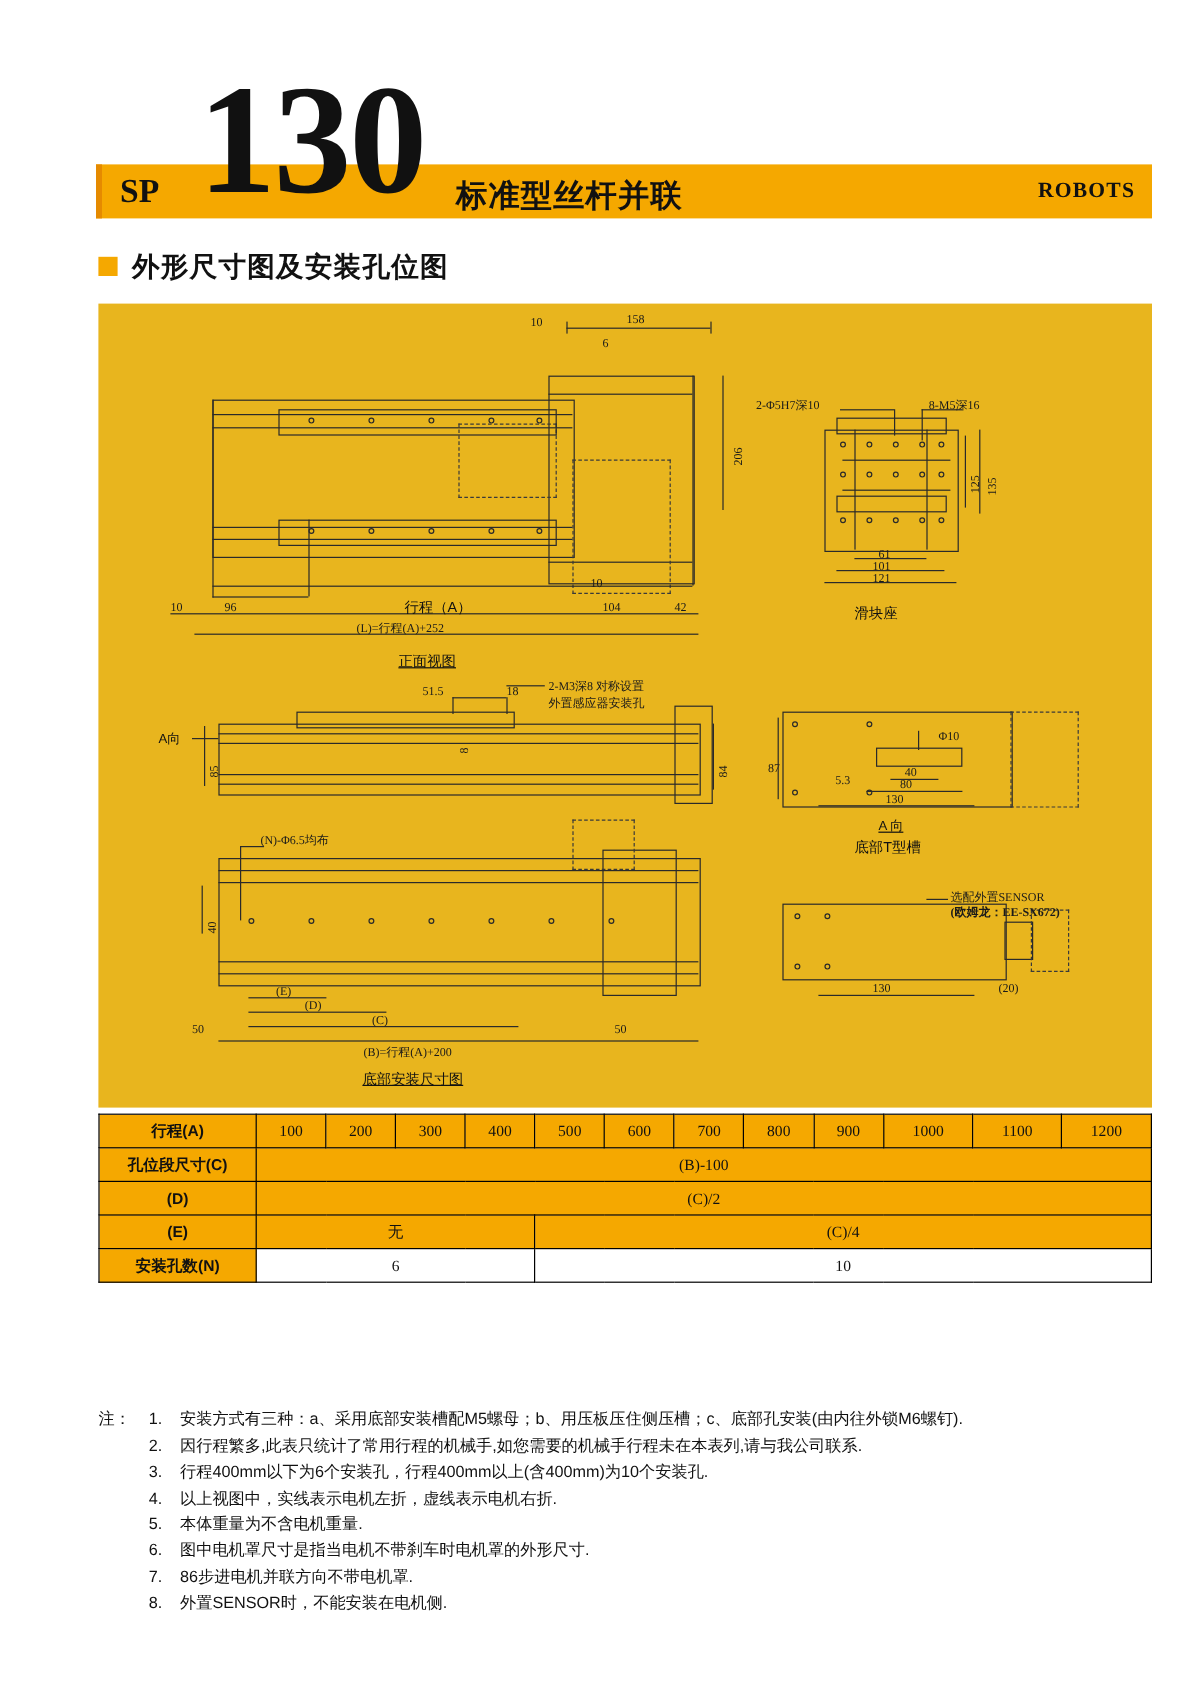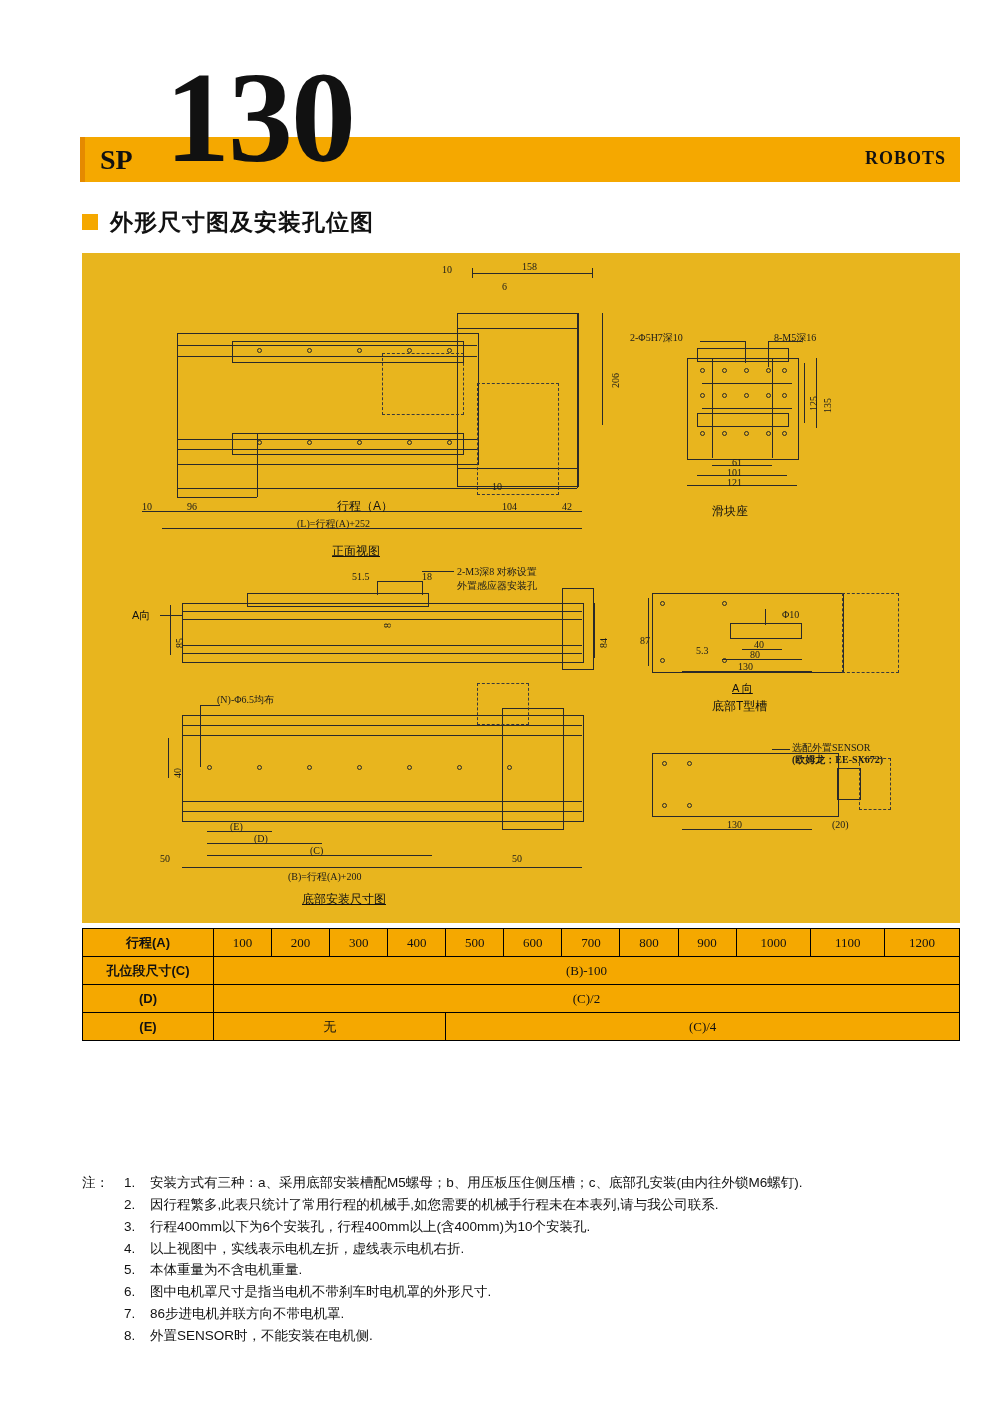--- a/index.html
+++ b/index.html
@@ -80,20 +80,21 @@
 </head>
 <body>
 
 <div class="page">
 
   <div class="header">
     <div class="hdr-bar"></div>
     <div class="hdr-bar-edge"></div>
     <div class="hdr-sp">SP</div>
     <div class="hdr-num">130</div>
+    <div class="hdr-cn">标准型丝杆并联</div>
     <div class="hdr-robots">ROBOTS</div>
   </div>
 
   <div class="sec-title">
     <div class="sec-square"></div>
     <div class="sec-text">外形尺寸图及安装孔位图</div>
   </div>
 
   <div class="drawing">
 
@@ -262,21 +263,21 @@
 
     <div class="ln lnh" style="left:125px;top:578px;width:65px;"></div>
     <span class="dw" style="left:148px;top:568px;">(E)</span>
     <div class="ln lnh" style="left:125px;top:590px;width:115px;"></div>
     <span class="dw" style="left:172px;top:580px;">(D)</span>
     <div class="ln lnh" style="left:125px;top:602px;width:225px;"></div>
     <span class="dw" style="left:228px;top:592px;">(C)</span>
     <span class="dw" style="left:78px;top:600px;">50</span>
     <span class="dw" style="left:430px;top:600px;">50</span>
     <div class="ln lnh" style="left:100px;top:614px;width:400px;"></div>
-    <span class="dw" style="left:206px;top:617px;">(B)=行程(A)+200</span>
+    <span class="dw" style="left:221px;top:617px;">(B)=行程(A)+200</span>
     <span class="cap" style="left:220px;top:638px;"><u>底部安装尺寸图</u></span>
 
     <div class="box" style="left:570px;top:500px;width:185px;height:62px;"></div>
     <span class="dot" style="left:580px;top:508px;"></span>
     <span class="dot" style="left:580px;top:550px;"></span>
     <span class="dot" style="left:605px;top:508px;"></span>
     <span class="dot" style="left:605px;top:550px;"></span>
     <div class="box" style="left:755px;top:515px;width:22px;height:30px;"></div>
     <div class="boxd" style="left:777px;top:505px;width:30px;height:50px;"></div>
     <span class="dw" style="left:710px;top:488px;">选配外置SENSOR</span>
@@ -310,20 +311,25 @@
       </tr>
       <tr>
         <td class="lbl">(D)</td>
         <td class="span" colspan="12">(C)/2</td>
       </tr>
       <tr>
         <td class="lbl">(E)</td>
         <td class="span" colspan="4">无</td>
         <td class="span" colspan="8">(C)/4</td>
       </tr>
+      <tr>
+        <td class="lbl">安装孔数(N)</td>
+        <td class="val" colspan="4">6</td>
+        <td class="val" colspan="8">10</td>
+      </tr>
     </tbody>
   </table>
 
   <div class="notes">
     <div class="note-head">注：</div>
     <div class="note-list">
       <div class="note-row">
         <span class="note-idx">1.</span>
         <span class="note-txt">安装方式有三种：a、采用底部安装槽配M5螺母；b、用压板压住侧压槽；c、底部孔安装(由内往外锁M6螺钉).</span>
       </div>

